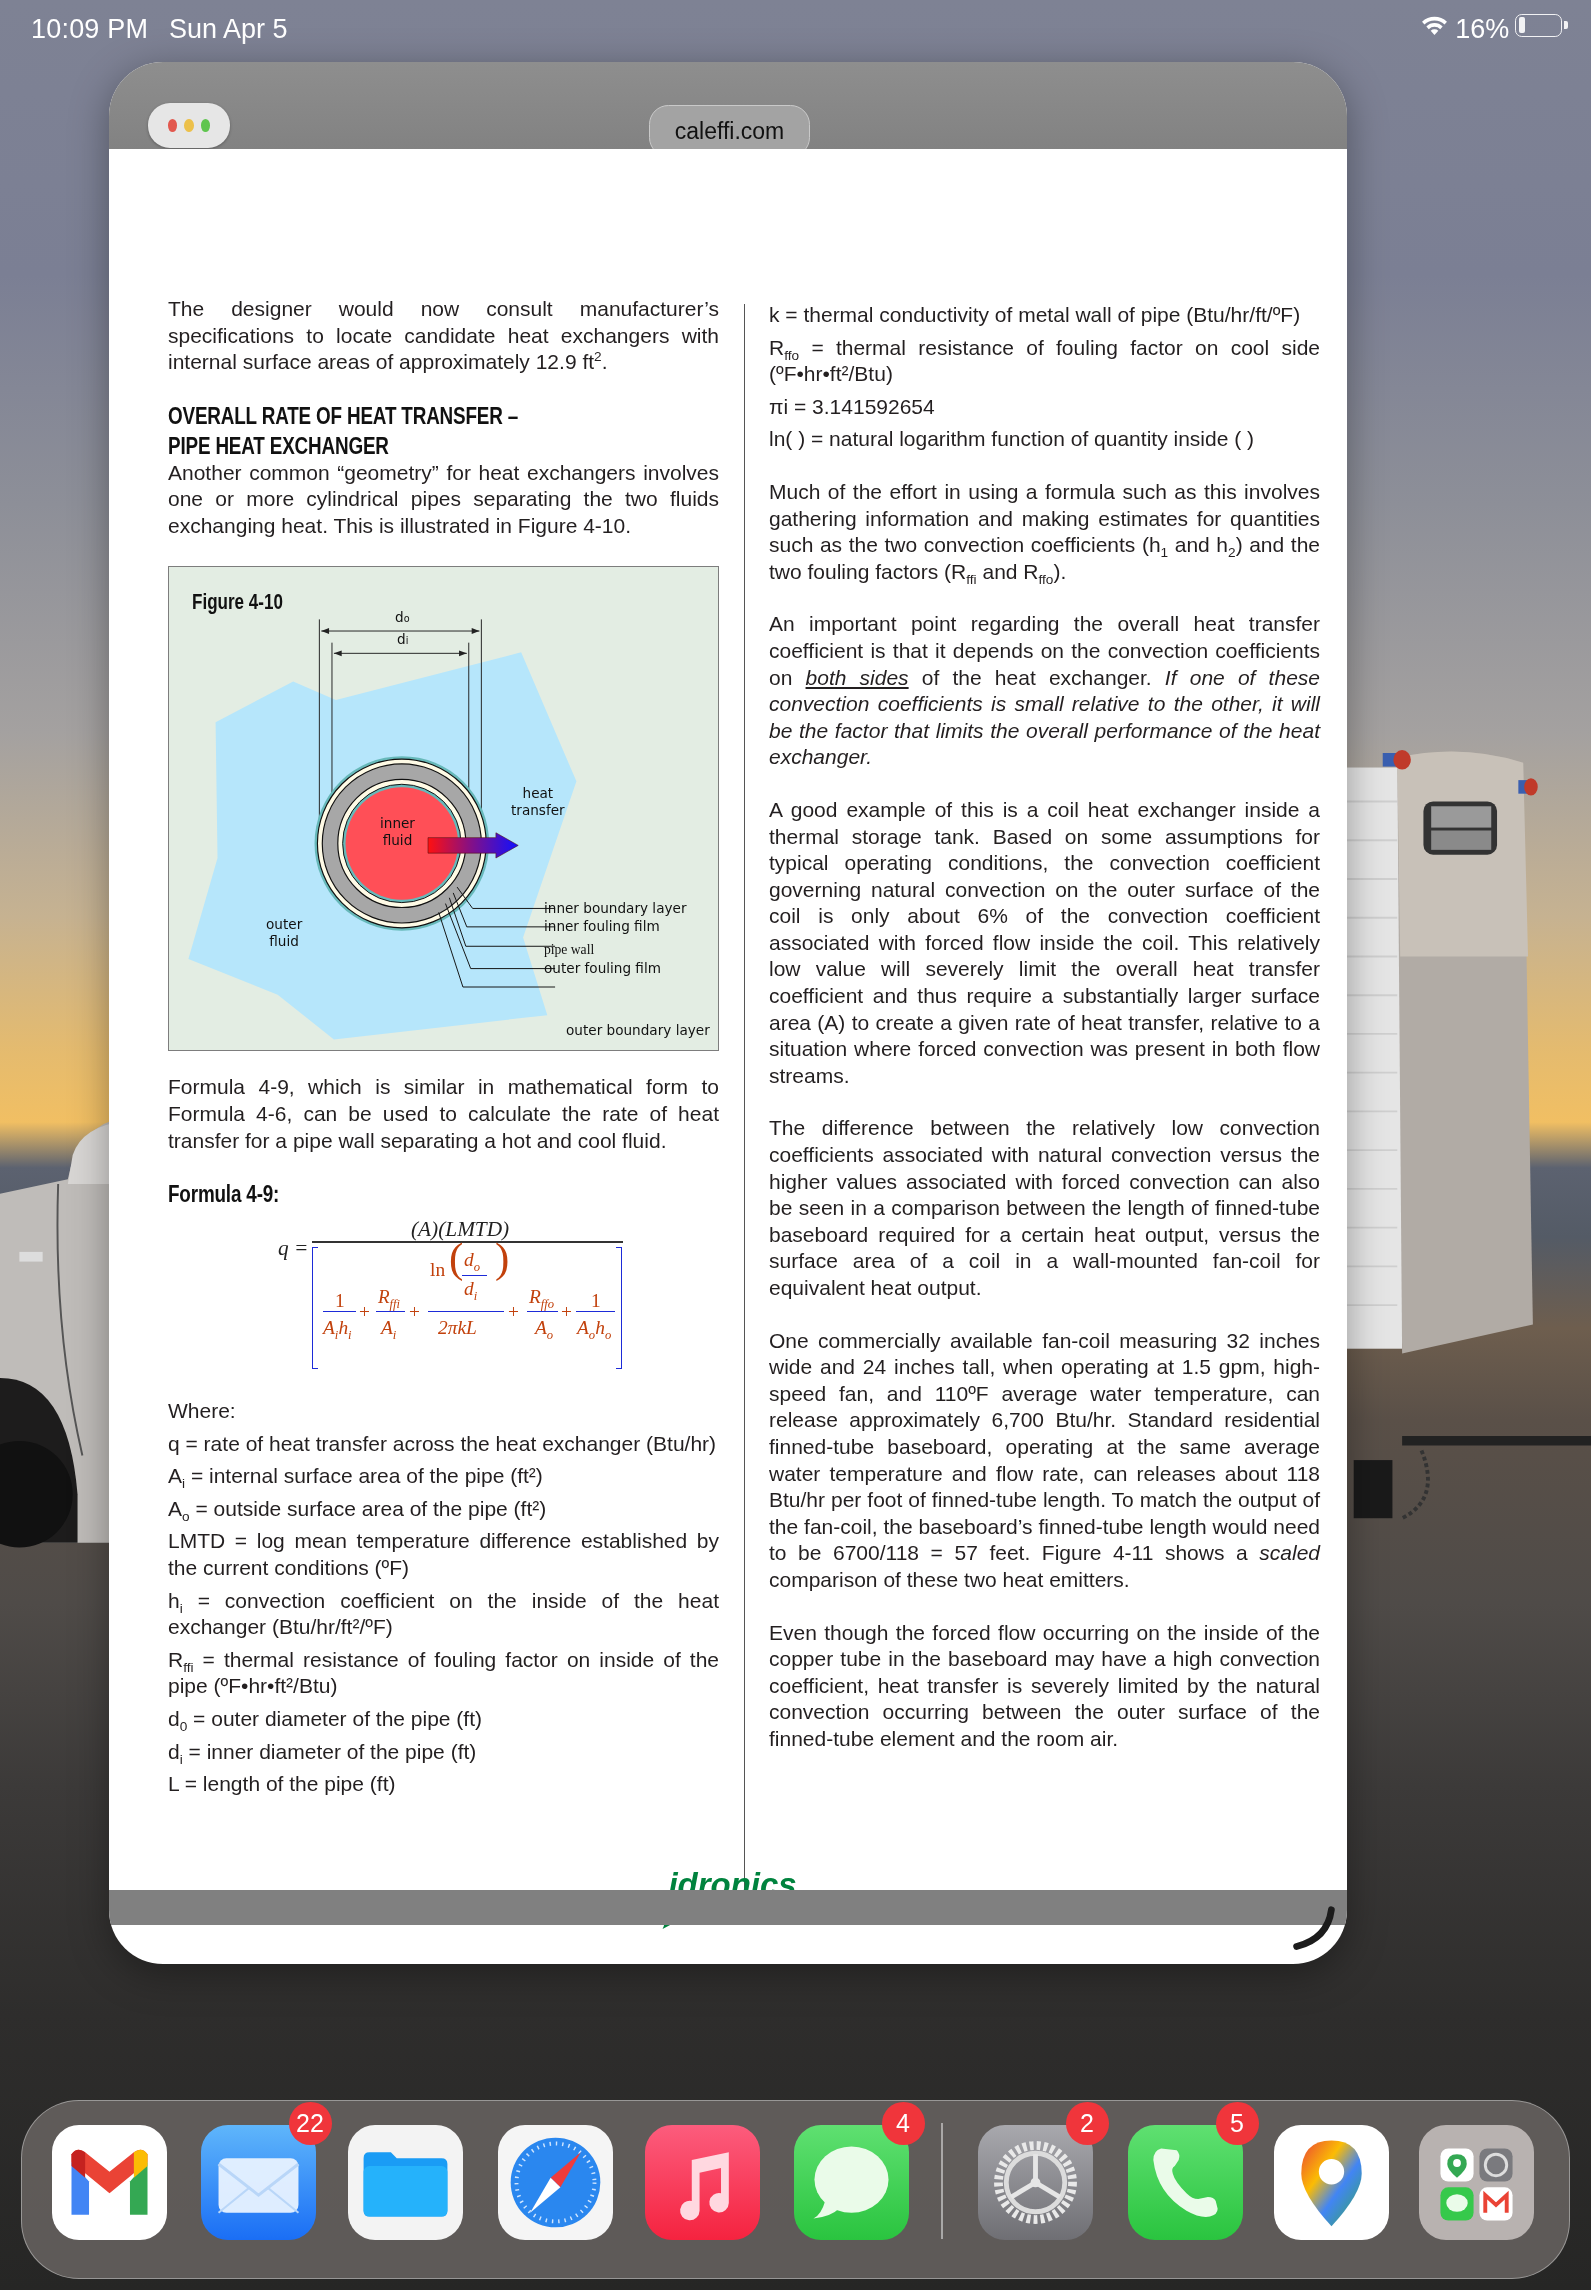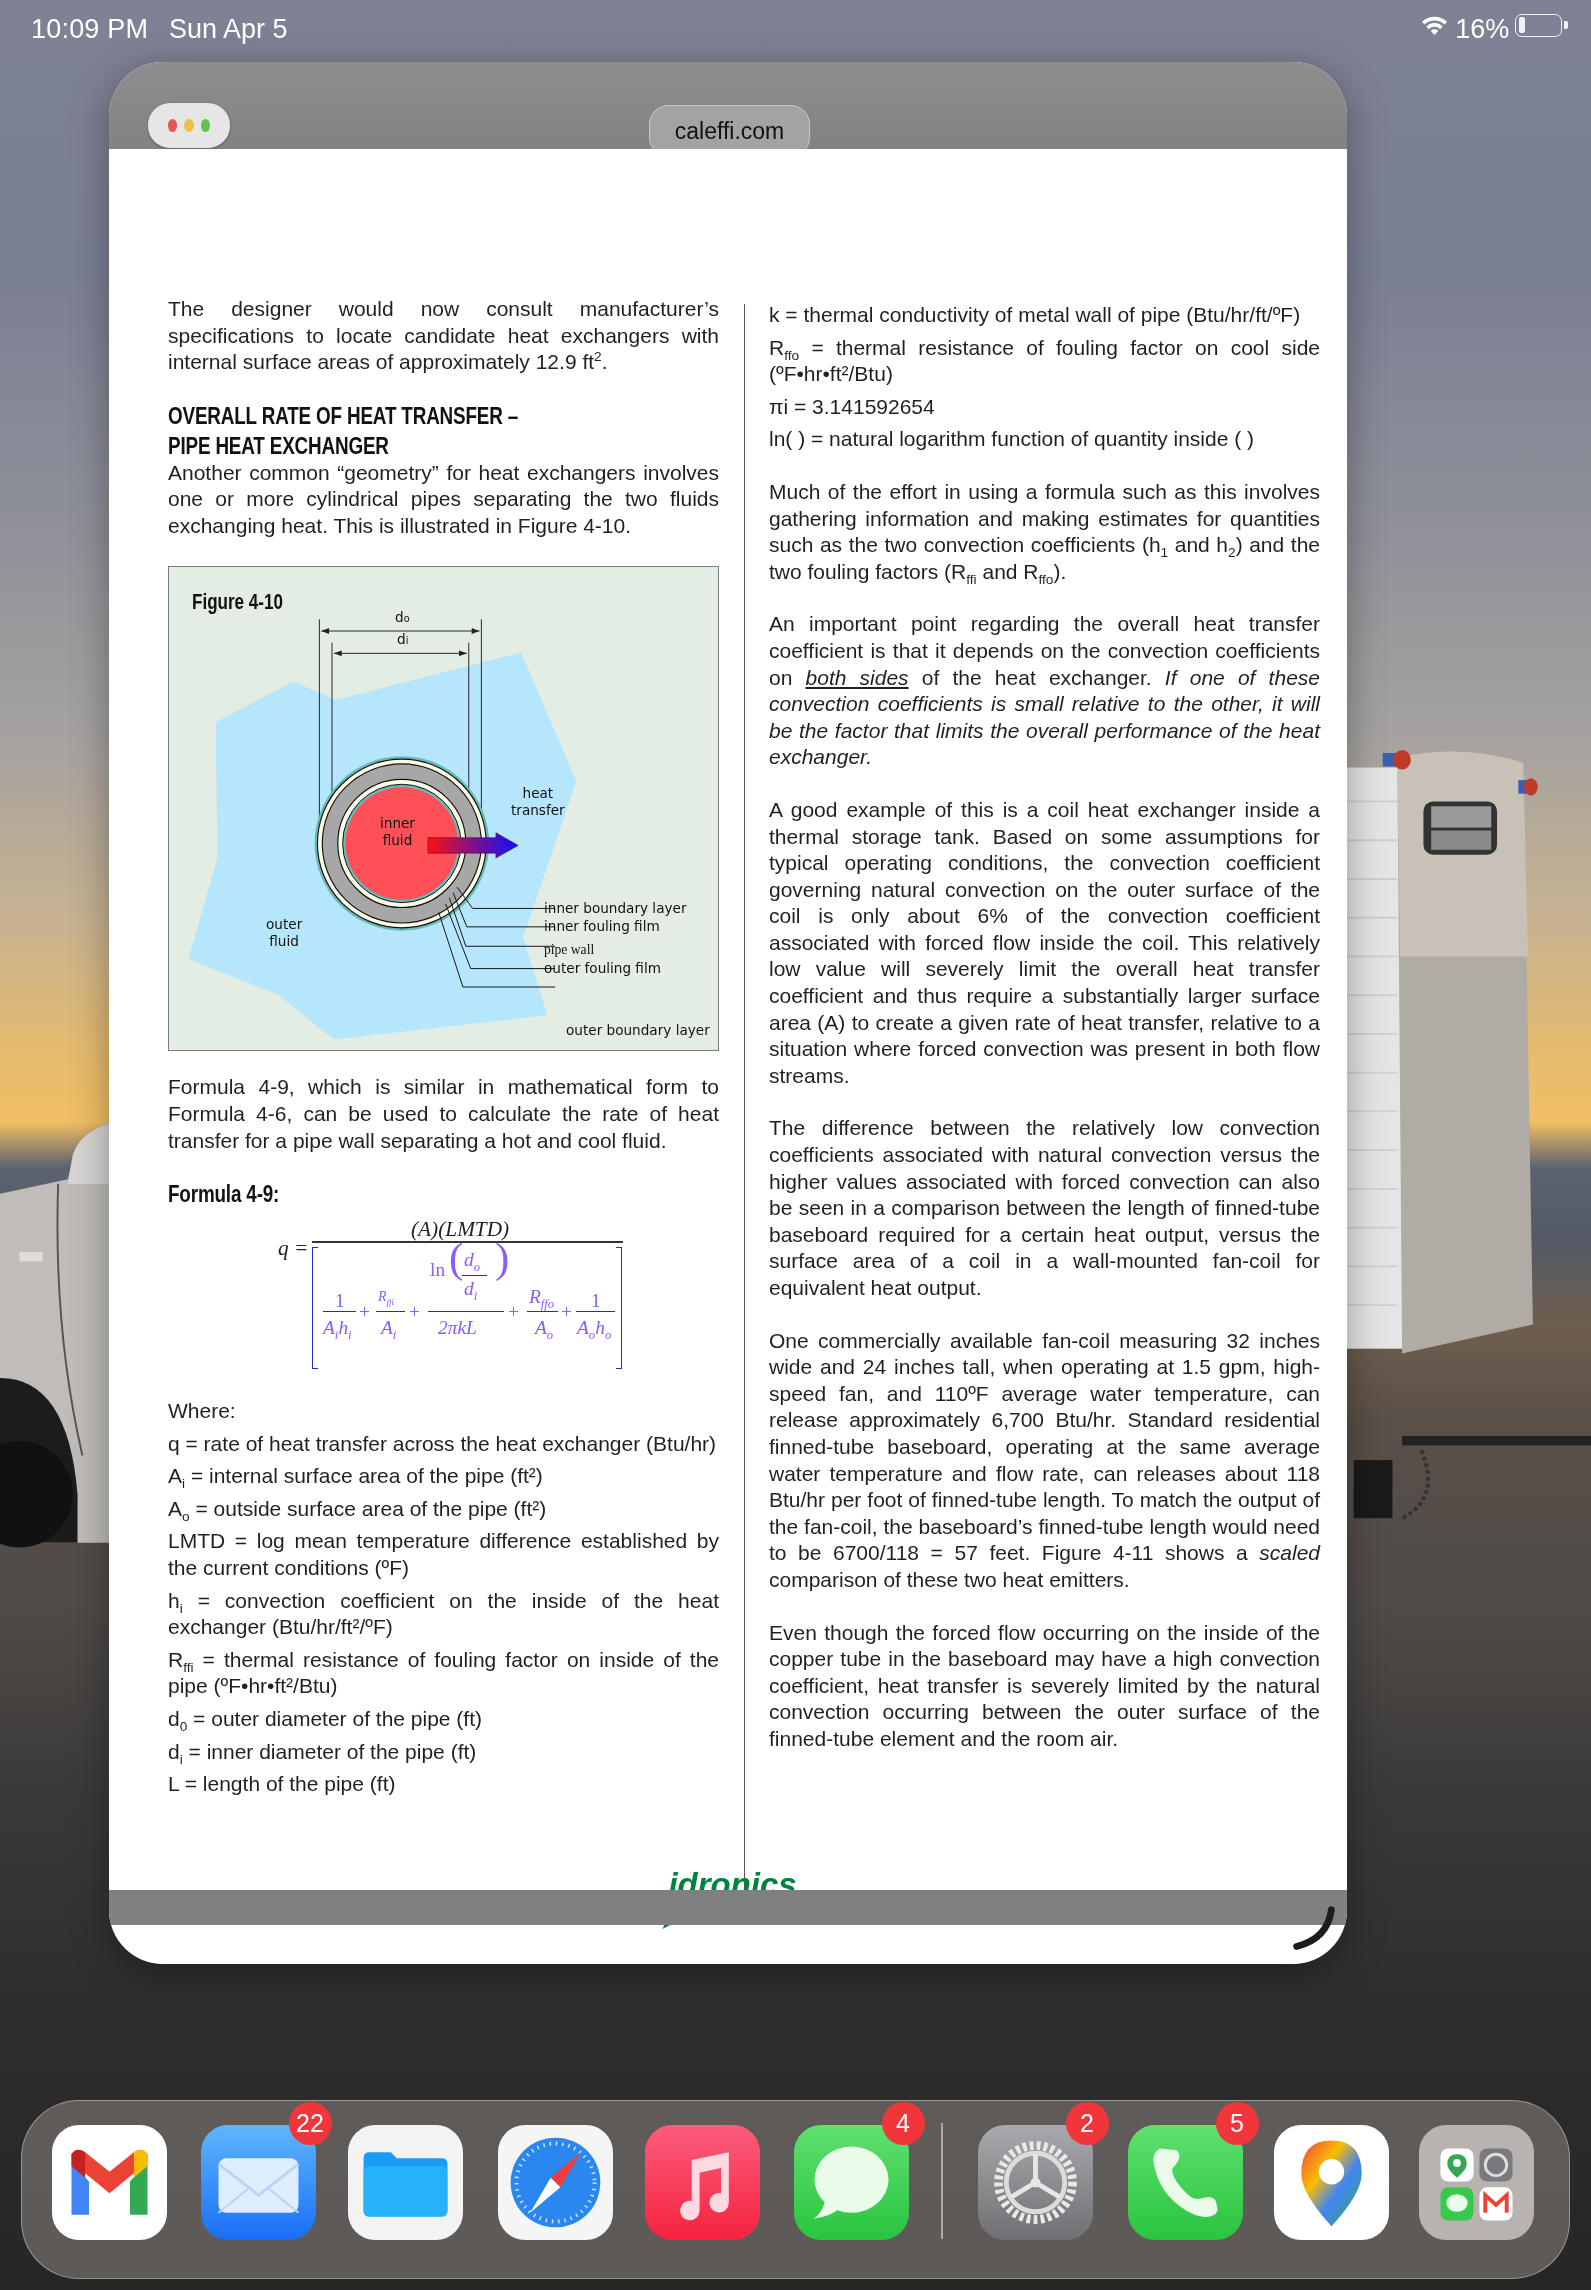--- a/index.html
+++ b/index.html
@@ -76,21 +76,21 @@
   .fig-title {
     position: absolute; left: 23px; top: 21.3px; font-weight: bold; font-size: 21.3px;
     transform: scaleX(0.8); transform-origin: left; color: #111; white-space: nowrap;
   }
   .fig-label { position: absolute; font-size: 13.6px; line-height: 16.5px; color: #111; font-family: "DejaVu Sans", sans-serif; }
 
   
   .formula-heading { margin-top: 5.8px; }
   .formula { position: relative; width: 551px; height: 184px; font-family: "Liberation Serif", serif; font-style: italic; }
   .formula .f { position: absolute; white-space: nowrap; }
-  .formula .blue { color: #8b5cf6; }
+  .formula .blue { color: #c2410c; }
   .formula .black { color: #222; }
 
   
   .page-number { position: absolute; left: 37px; top: 1737px; font-weight: bold; font-size: 15.5px; transform: scaleX(0.8); color: #222; }
   .logo { position: absolute; left: 540px; top: 1708px; width: 194px; height: 78px; }
 
   
   .dock {
     position: absolute; left: 21.3px; top: 2100px; width: 1549px; height: 179px;
     background: rgba(110,105,102,0.78); border: 1.9px solid rgba(200,200,200,0.55); border-radius: 58px;
@@ -248,21 +248,21 @@
         <div class="f" style="left:144px;top:33px;width:311px;height:1.5px;background:#333;"></div>
 
         <div class="f" style="left:144px;top:39px;width:5.8px;height:122px;border:1.9px solid #1d2bd8;border-right:none;"></div>
         <div class="f" style="left:448px;top:39px;width:5.8px;height:122px;border:1.9px solid #1d2bd8;border-left:none;"></div>
 
         <span class="f blue" style="left:167px;top:80px;font-size:19.4px;font-style:normal;">1</span>
         <div class="f" style="left:155px;top:103px;width:33px;height:1px;background:#1d2bd8;"></div>
         <span class="f blue" style="left:155px;top:107px;font-size:19.4px;"><span>A</span><sub>i</sub><span>h</span><sub>i</sub></span>
         <span class="f blue" style="left:191px;top:91px;font-size:19.4px;font-style:normal;">+</span>
 
-        <span class="f blue" style="left:210px;top:76px;font-size:14px;"><span>R</span><sub>ffi</sub></span>
+        <span class="f blue" style="left:210px;top:76px;font-size:19px;"><span>R</span><sub>ffi</sub></span>
         <div class="f" style="left:208px;top:103px;width:29px;height:1px;background:#1d2bd8;"></div>
         <span class="f blue" style="left:213px;top:107px;font-size:19.4px;"><span>A</span><sub>i</sub></span>
         <span class="f blue" style="left:241px;top:91px;font-size:19.4px;font-style:normal;">+</span>
 
         <span class="f blue" style="left:262px;top:49px;font-size:19.4px;font-style:normal;">ln</span>
         <span class="f blue" style="left:281px;top:37px;font-size:43px;font-style:normal;font-weight:100;">(</span>
         <span class="f blue" style="left:327px;top:37px;font-size:43px;font-style:normal;font-weight:100;">)</span>
         <span class="f blue" style="left:296px;top:39px;font-size:19.4px;"><span>d</span><sub>o</sub></span>
         <div class="f" style="left:294px;top:67px;width:25px;height:1px;background:#1d2bd8;"></div>
         <span class="f blue" style="left:296px;top:68px;font-size:19.4px;"><span>d</span><sub>i</sub></span>

